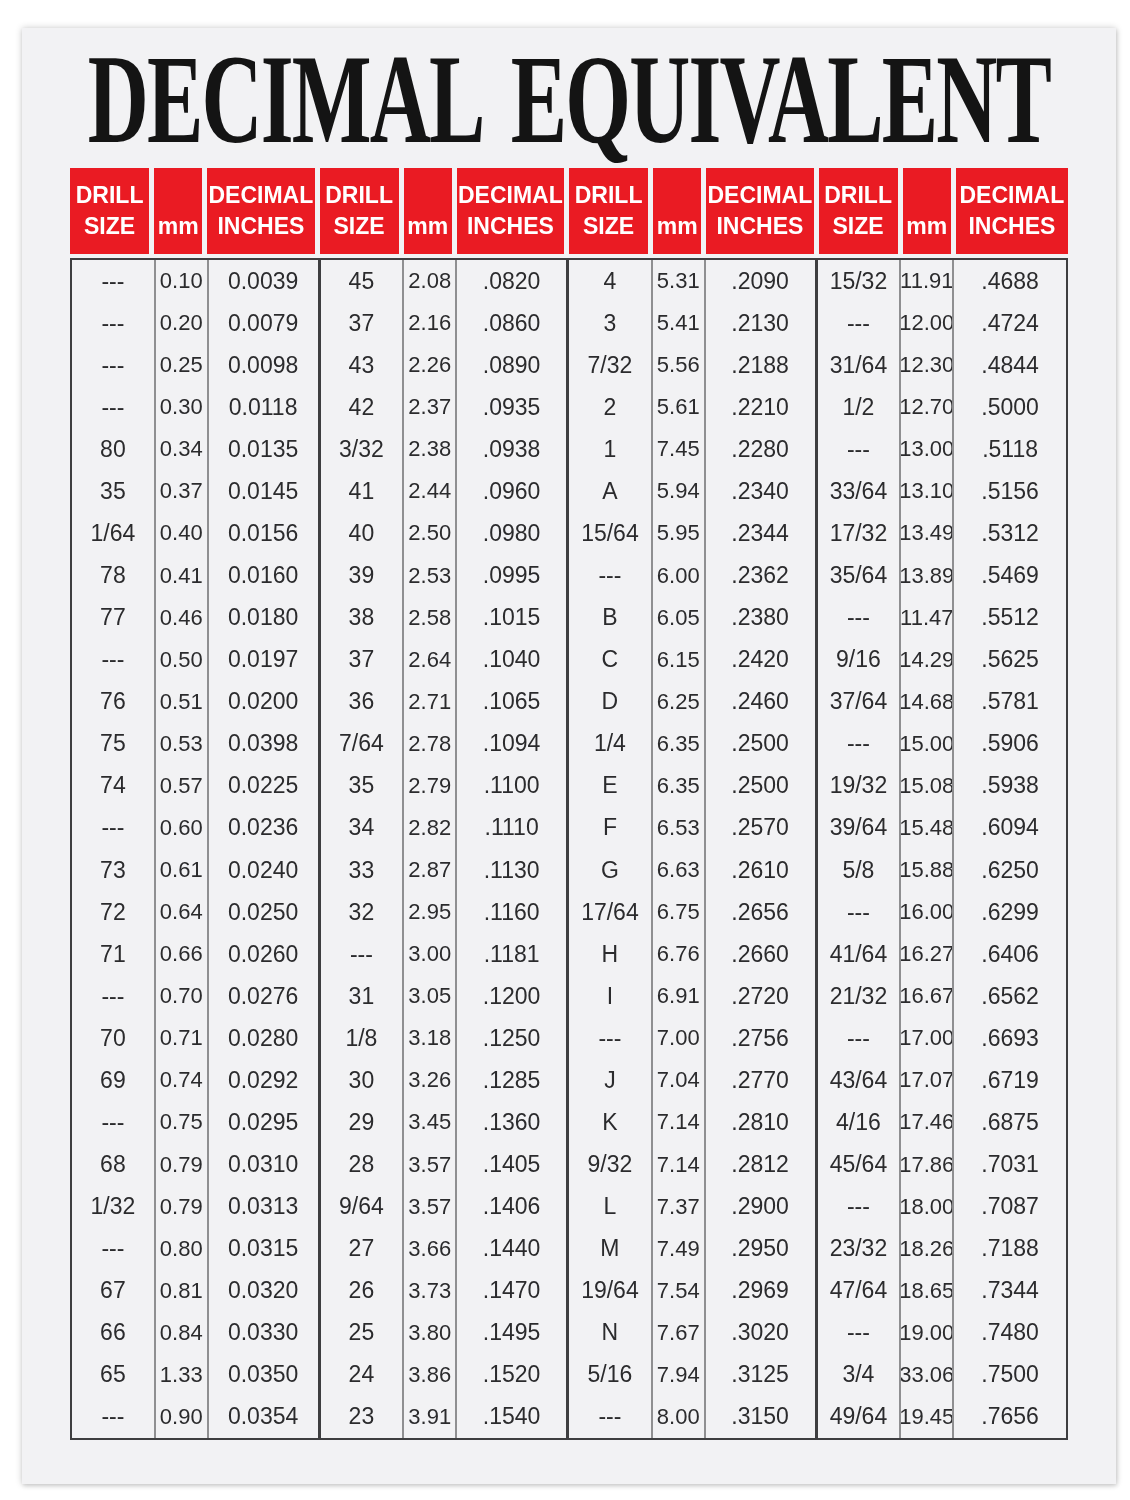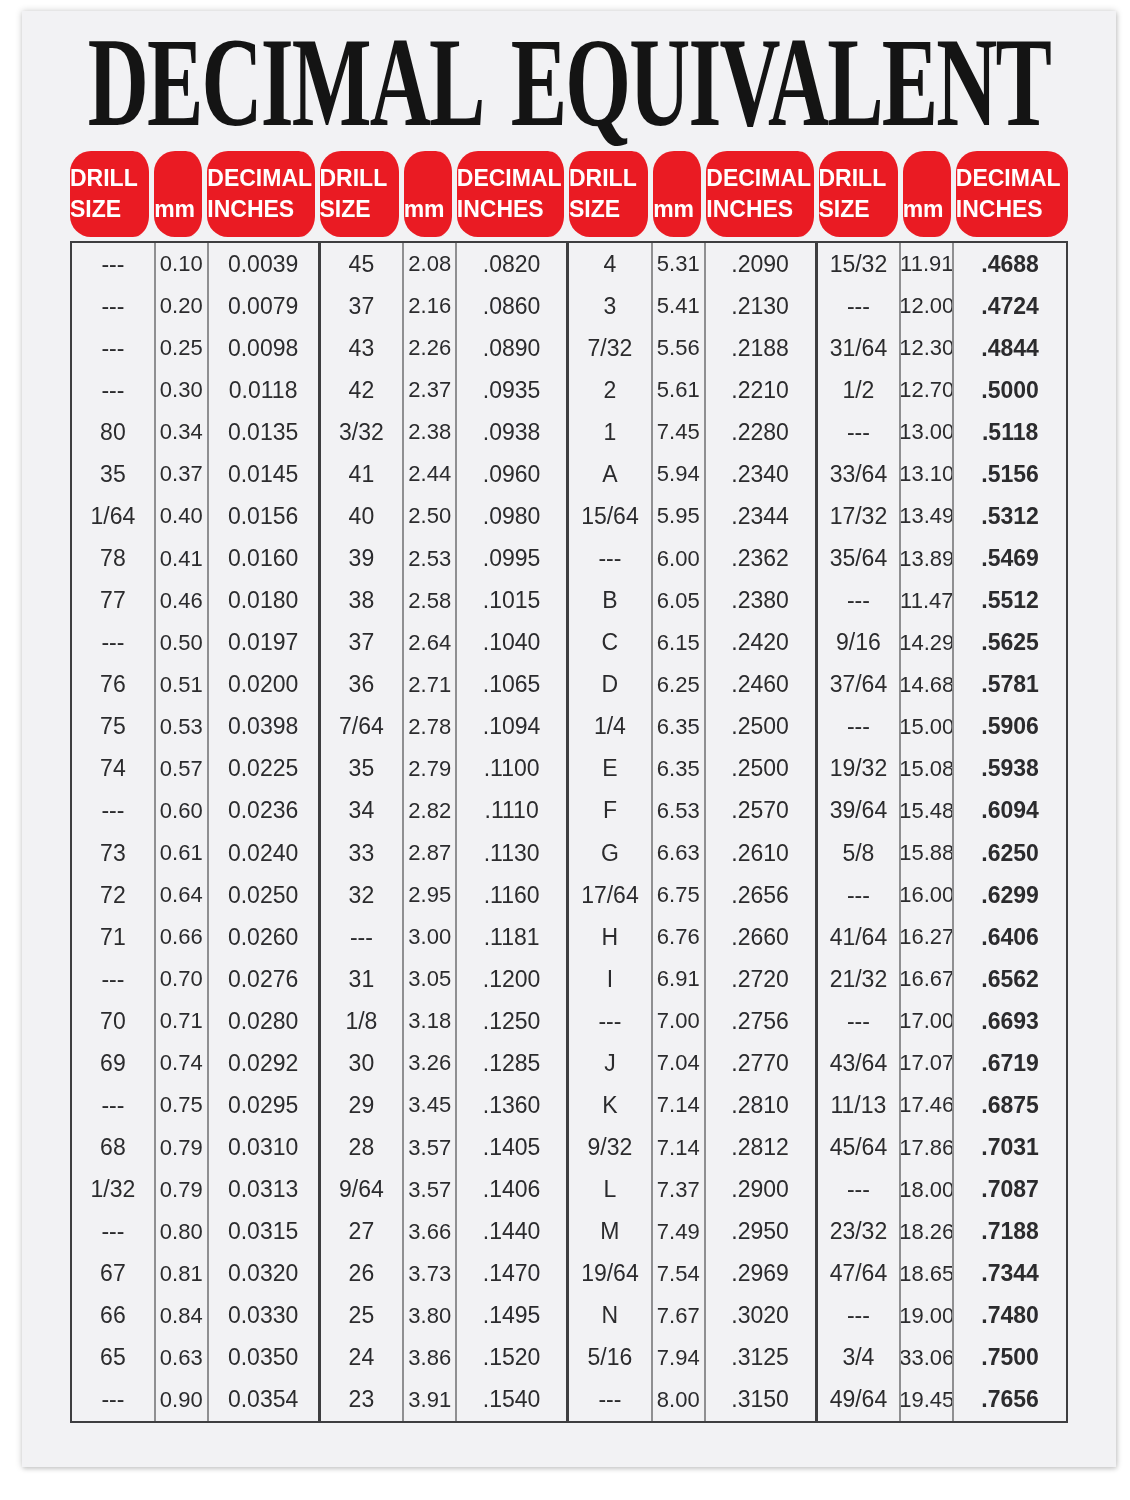--- a/index.html
+++ b/index.html
@@ -14,21 +14,21 @@
   *{box-sizing:border-box;margin:0;padding:0;}
   html,body{width:1130px;height:1500px;}
   body{
     background:var(--white);
     font-family:"Liberation Sans", sans-serif;
     position:relative;
     overflow:hidden;
   }
   .page{
     position:absolute;
-    left:22px; top:11px;
+    left:22px; top:28px;
     width:1094px; height:1456px;
     background:var(--page-bg);
     box-shadow:0 0 7px rgba(0,0,0,0.20), 1px 2px 4px rgba(0,0,0,0.12);
   }
   .title-wrap{
     height:140px;
     display:flex;
     align-items:flex-start;
     justify-content:center;
     padding-top:8px;
@@ -54,25 +54,24 @@
     grid-template-columns:repeat(4, 84fr 53fr 112fr);
     height:86px;
   }
   .hc{
     background:var(--red);
     color:#ffffff;
     font-weight:700;
     font-size:23px;
     display:flex;
     flex-direction:column;
-    align-items:flex-start;
+    align-items:center;
     justify-content:center;
     text-align:center;
     border-right:5px solid var(--page-bg);
-    border-radius:21px;
   }
   .hc:last-child{border-right:none;}
   .hl{display:block;height:31px;line-height:31px;}
   .tbody{
     display:grid;
     grid-template-columns:repeat(4, 84fr 53fr 112fr);
     grid-auto-rows:1fr;
     height:1182px;
     margin-top:4px;
     border:2px solid var(--dark-border);
@@ -83,21 +82,21 @@
     align-items:center;
     justify-content:center;
     font-size:23px;
     color:var(--body-text);
     border-right:2px solid var(--light-border);
     white-space:nowrap;
     overflow:hidden;
   }
   .bc.c1{font-size:22px;}
   .bc.c2{border-right:3px solid var(--dark-border);}
-  .bc.lastcol{border-right:none;font-weight:bold;}
+  .bc.lastcol{border-right:none;}
 </style>
 </head>
 <body>
 
 <div class="page">
   <div class="title-wrap">
     <h1 class="title">DECIMAL EQUIVALENT</h1>
   </div>
   <div class="dtable">
     <div class="thead" id="thead">
@@ -393,21 +392,21 @@
         <div class="bc c2 lastcol">.6719</div>
         <div class="bc c0">---</div>
         <div class="bc c1">0.75</div>
         <div class="bc c2">0.0295</div>
         <div class="bc c0">29</div>
         <div class="bc c1">3.45</div>
         <div class="bc c2">.1360</div>
         <div class="bc c0">K</div>
         <div class="bc c1">7.14</div>
         <div class="bc c2">.2810</div>
-        <div class="bc c0">11/13</div>
+        <div class="bc c0">4/16</div>
         <div class="bc c1">17.46</div>
         <div class="bc c2 lastcol">.6875</div>
         <div class="bc c0">68</div>
         <div class="bc c1">0.79</div>
         <div class="bc c2">0.0310</div>
         <div class="bc c0">28</div>
         <div class="bc c1">3.57</div>
         <div class="bc c2">.1405</div>
         <div class="bc c0">9/32</div>
         <div class="bc c1">7.14</div>
@@ -457,21 +456,21 @@
         <div class="bc c0">25</div>
         <div class="bc c1">3.80</div>
         <div class="bc c2">.1495</div>
         <div class="bc c0">N</div>
         <div class="bc c1">7.67</div>
         <div class="bc c2">.3020</div>
         <div class="bc c0">---</div>
         <div class="bc c1">19.00</div>
         <div class="bc c2 lastcol">.7480</div>
         <div class="bc c0">65</div>
-        <div class="bc c1">0.63</div>
+        <div class="bc c1">1.33</div>
         <div class="bc c2">0.0350</div>
         <div class="bc c0">24</div>
         <div class="bc c1">3.86</div>
         <div class="bc c2">.1520</div>
         <div class="bc c0">5/16</div>
         <div class="bc c1">7.94</div>
         <div class="bc c2">.3125</div>
         <div class="bc c0">3/4</div>
         <div class="bc c1">33.06</div>
         <div class="bc c2 lastcol">.7500</div>

